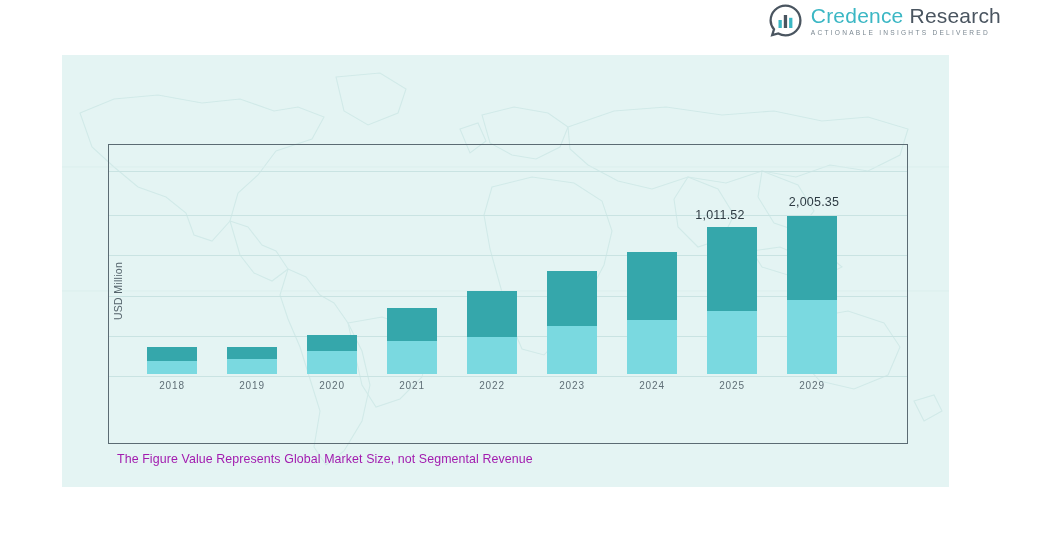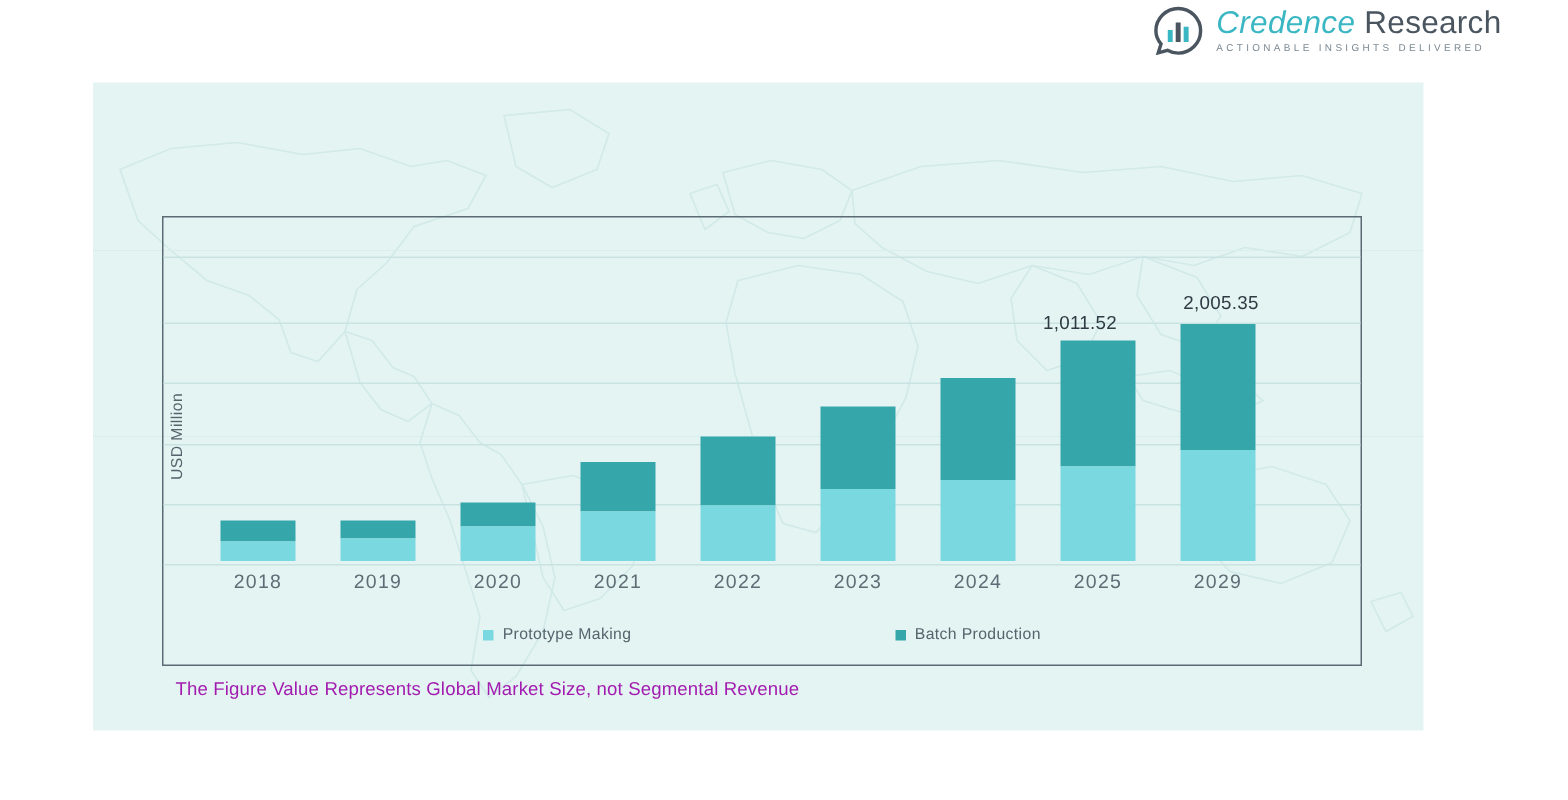--- a/index.html
+++ b/index.html
@@ -17,21 +17,21 @@
     position: absolute; top: 4px; right: 44px;
     display: flex; align-items: center; gap: 9px;
   }
   #logo-mark {
     width: 33px; height: 33px; position: relative;
   }
   #logo-text { display: flex; flex-direction: column; line-height: 1; }
   #logo-title {
     font-size: 21px; letter-spacing: .2px; white-space: nowrap;
   }
-  #logo-title .c1 { color: #3bb7c4; font-style: italic; }
+  #logo-title .c1 { color: #3bb7c4; }
   #logo-title .c2 { color: #4a5560; }
   #logo-tagline {
     font-size: 6.6px; color: #7b8892; letter-spacing: 2.25px;
     margin-top: 4px; white-space: nowrap; text-transform: uppercase;
   }
 
   
   #panel {
     position: absolute; left: 62px; top: 55px;
     width: 887px; height: 432px;
@@ -85,21 +85,21 @@
     position: absolute; left: 50%; transform: translateX(-50%);
     font-size: 12.5px; color: #2e3b43; white-space: nowrap;
     letter-spacing: .2px;
   }
 
   #xaxis {
     position: absolute; left: 0; right: 0; bottom: 47px; height: 16px;
   }
   .xtick {
     position: absolute; transform: translateX(-50%);
-    font-size: 13px; color: #5f6e76; letter-spacing: .85px;
+    font-size: 10px; color: #5f6e76; letter-spacing: .85px;
     white-space: nowrap;
   }
 
   
   #legend {
     position: absolute; left: 0; right: 0; bottom: 14px;
     display: flex; justify-content: center; gap: 176px;
     align-items: center;
   }
   .legend-item { display: flex; align-items: center; gap: 6px; }
@@ -242,26 +242,16 @@
       <div class="xtick" style="left:143px">2019</div>
       <div class="xtick" style="left:223px">2020</div>
       <div class="xtick" style="left:303px">2021</div>
       <div class="xtick" style="left:383px">2022</div>
       <div class="xtick" style="left:463px">2023</div>
       <div class="xtick" style="left:543px">2024</div>
       <div class="xtick" style="left:623px">2025</div>
       <div class="xtick" style="left:703px">2029</div>
     </div>
 
-    <div id="legend">
-      <div class="legend-item">
-        <span class="legend-swatch" style="background:#7ad9e0"></span>
-        <span class="legend-label">Prototype Making</span>
-      </div>
-      <div class="legend-item">
-        <span class="legend-swatch" style="background:#35a7ab"></span>
-        <span class="legend-label">Batch Production</span>
-      </div>
-    </div>
   </div>
 
   <div id="footnote">The Figure Value Represents Global Market Size, not Segmental Revenue</div>
 </div>
 
 </body></html>

